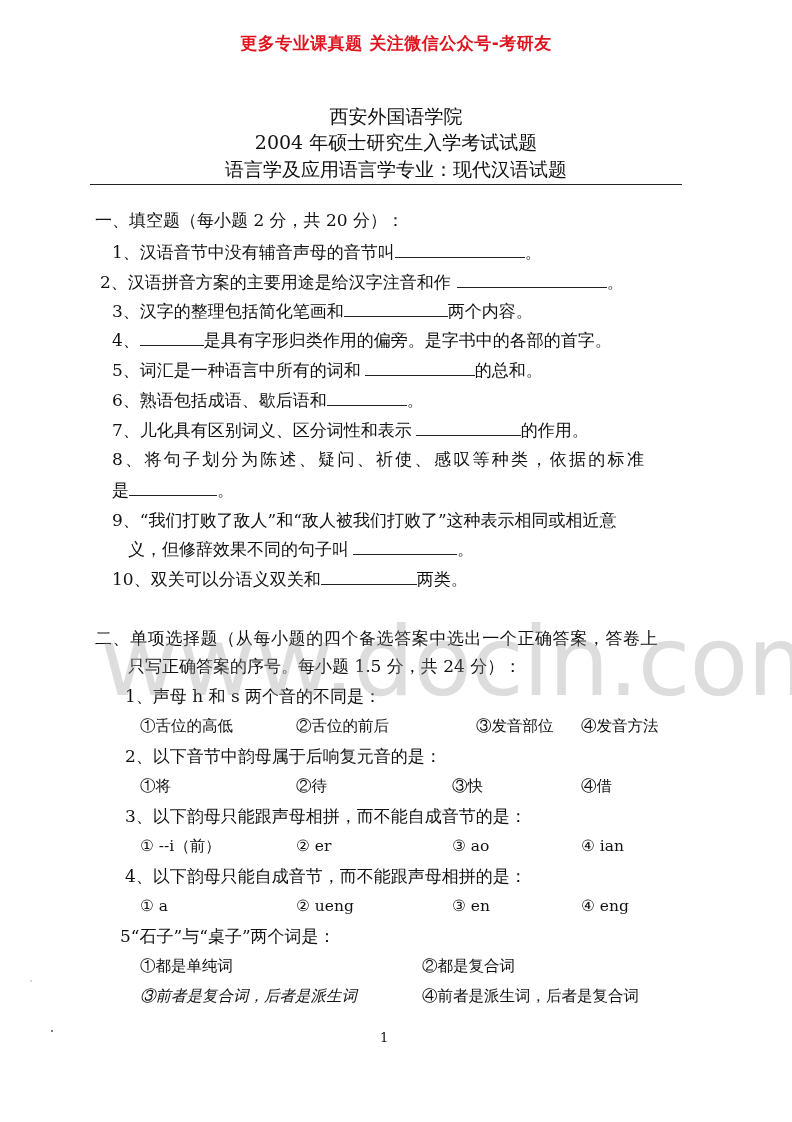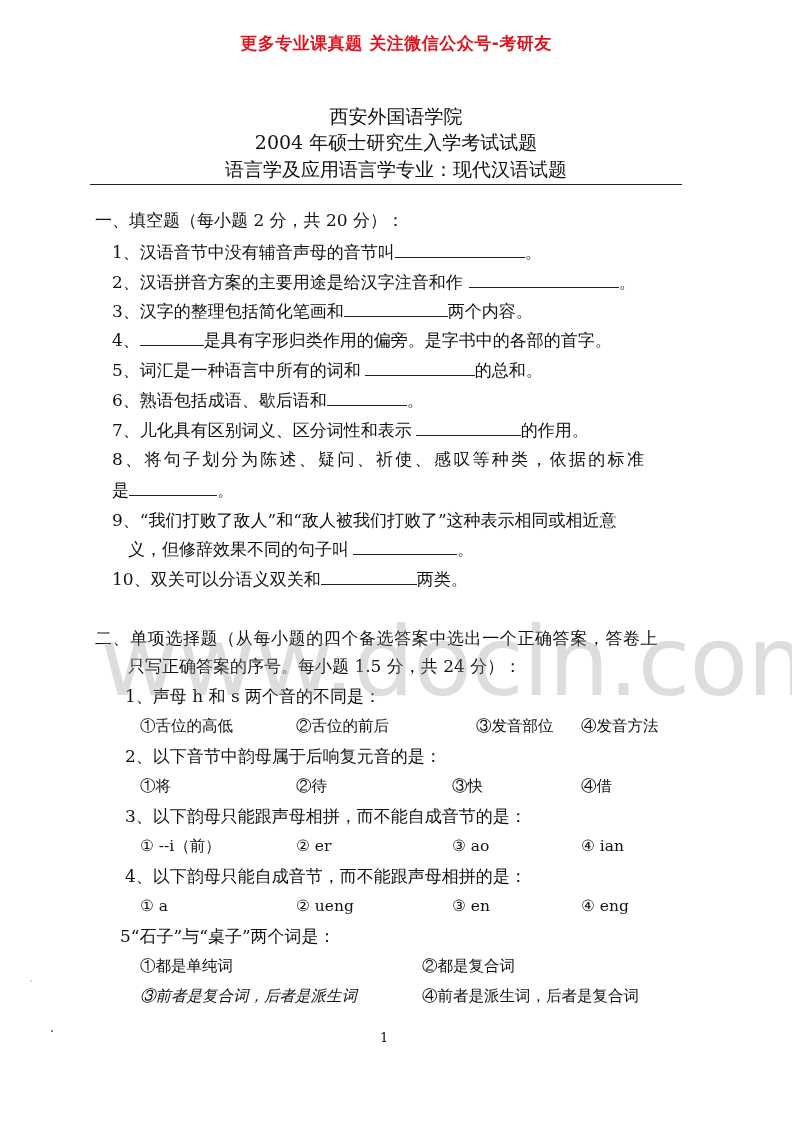--- a/index.html
+++ b/index.html
@@ -40,21 +40,21 @@
 <div class="title-block t1">西安外国语学院</div>
 <div class="title-block t2">2004 年硕士研究生入学考试试题</div>
 <div class="title-block t3">语言学及应用语言学专业：现代汉语试题</div>
 <div class="rule"></div>
 
 <div class="line" style="top:210px;left:95px;">一、填空题（每小题 2 分，共 20 分）：</div>
 
 <div class="line" style="top:242px;left:112px;">
   <span>1、汉语音节中没有辅音声母的音节叫</span><span class="blank" style="width:130px"></span><span>。</span>
 </div>
-<div class="line" style="top:272px;left:112px;text-align:center;">
+<div class="line" style="top:272px;left:100px;text-align:center;">
   <span>2、汉语拼音方案的主要用途是给汉字注音和作</span><span class="blank" style="width:150px;margin-left:6px"></span><span>。</span>
 </div>
 <div class="line" style="top:301px;left:112px;">
   <span>3、汉字的整理包括简化笔画和</span><span class="blank" style="width:104px"></span><span>两个内容。</span>
 </div>
 <div class="line" style="top:330px;left:112px;">
   <span>4、</span><span class="blank" style="width:64px"></span><span>是具有字形归类作用的偏旁。是字书中的各部的首字。</span>
 </div>
 <div class="line" style="top:360px;left:112px;">
   <span>5、词汇是一种语言中所有的词和</span><span class="blank" style="width:110px;margin-left:4px"></span><span>的总和。</span>

